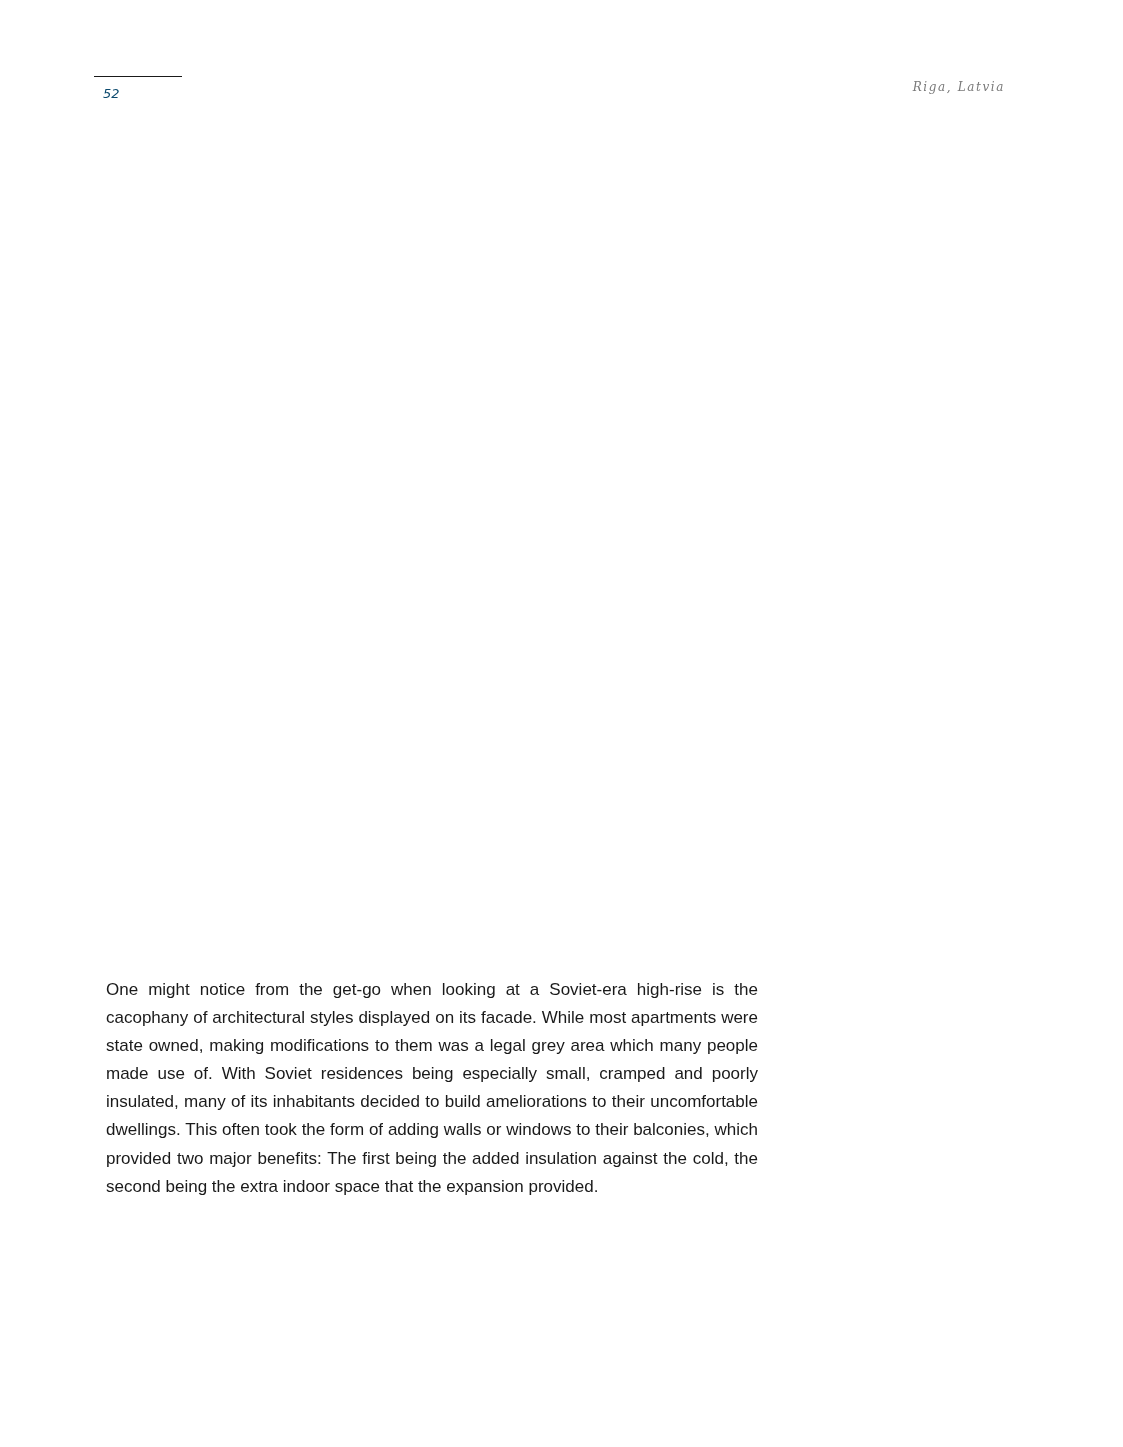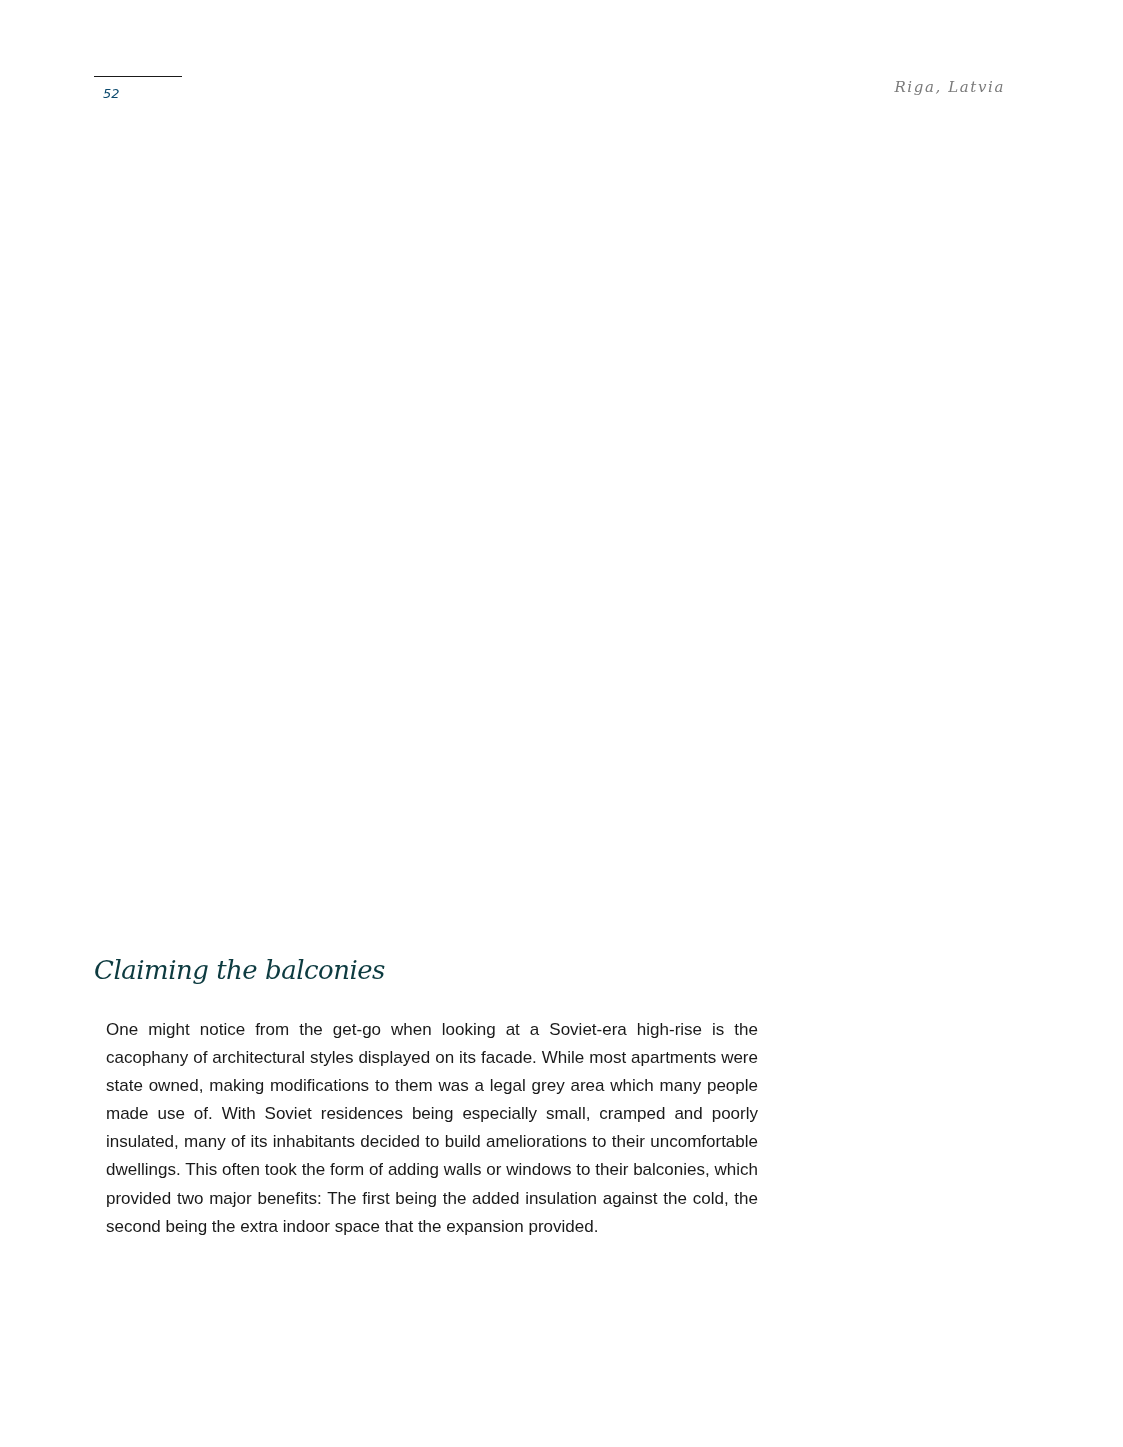--- a/index.html
+++ b/index.html
@@ -31,21 +31,21 @@
       color: #0c4a6e;
       line-height: 18px;
       margin-left: 9px;
     }
     .running-header {
       position: absolute;
       right: 118px;
       top: 77px;
       font-family: "DejaVu Serif", serif;
       font-style: italic;
-      font-size: 15px;
+      font-size: 12px;
       letter-spacing: 1.6px;
       color: #7a7a7a;
       line-height: 20px;
     }
     .section {
       position: absolute;
       left: 94px;
       top: 950px;
       width: 676px;
     }
@@ -76,15 +76,14 @@
     }
   </style>
 </head>
 <body>
 
 <div class="page-rule"></div>
 <div class="page-number">52</div>
 <div class="running-header">Riga, Latvia</div>
 
 <div class="section">
-  <h2 class="section-title">Claiming the balconies</h2>
   <p class="paragraph first">One might notice from the get-go when looking at a Soviet-era high-rise is the cacophany of architectural styles displayed on its facade. While most apartments were state owned, making modifications to them was a legal grey area which many people made use of. With Soviet residences being especially small, cramped and poorly insulated, many of its inhabitants decided to build ameliorations to their uncomfortable dwellings. This often took the form of adding walls or windows to their balconies, which provided two major benefits: The first being the added insulation against the cold, the second being the extra indoor space that the ex­pansion provided.</p>
 </div>
 
 </body></html>

